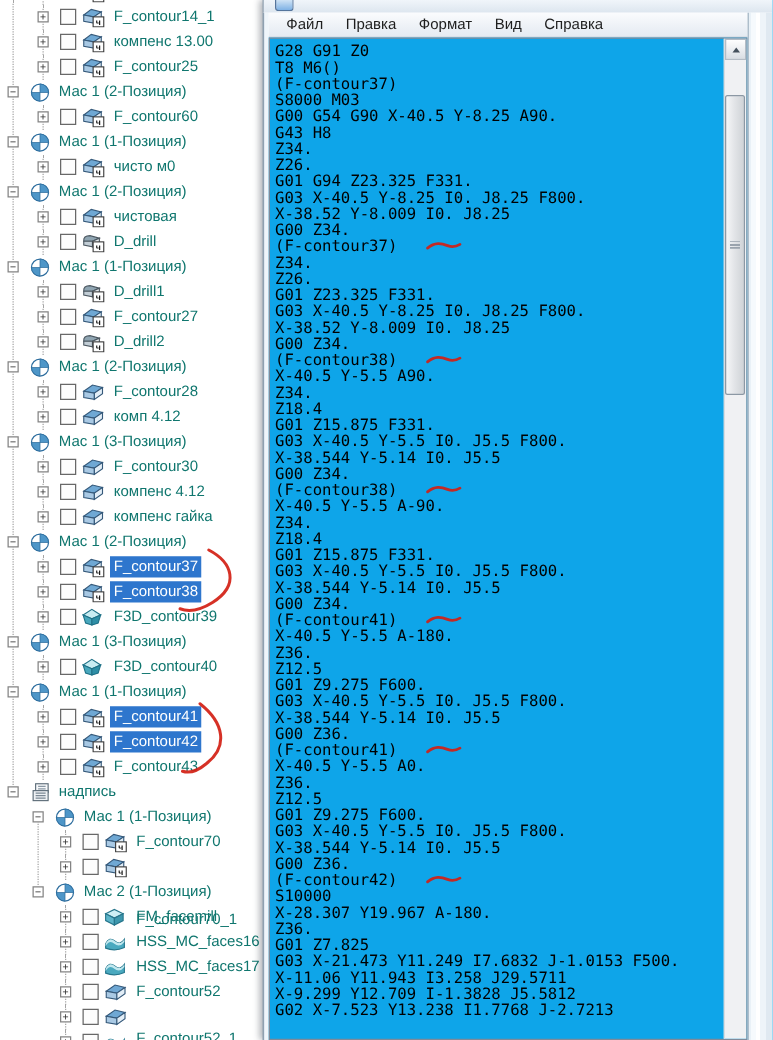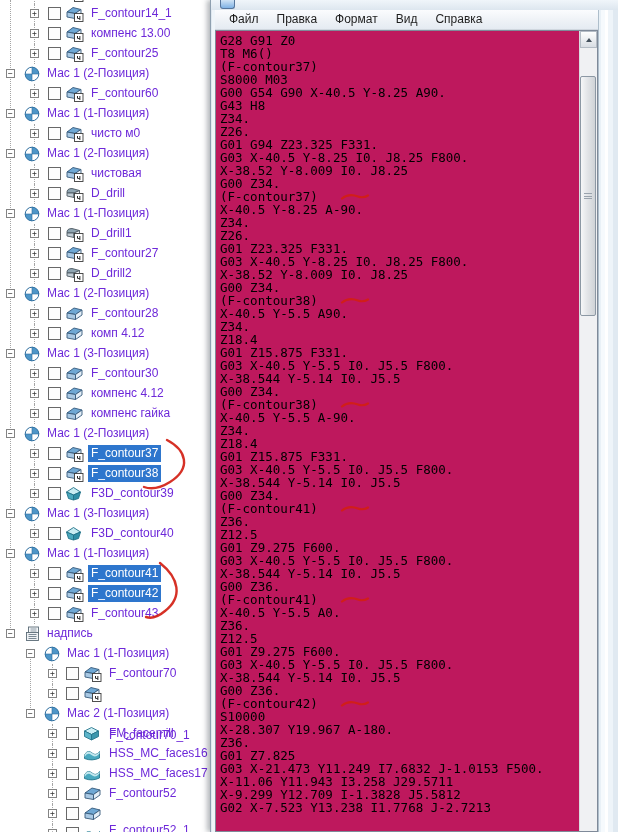--- a/index.html
+++ b/index.html
@@ -9,39 +9,39 @@
   
   .tree-panel{position:absolute;left:0;top:0;width:218px;height:832px;background:#fff;overflow:hidden;}
   .vguide{position:absolute;width:0;border-left:1px dotted #a5a5a5;}
   .trow{position:absolute;left:0;width:218px;height:20px;}
   .vchain{position:absolute;top:0;height:20px;width:0;border-left:1px dotted #a5a5a5;}
   .expander{position:absolute;top:5px;width:9px;height:9px;background:#fff;border:1px solid #848484;
             font:8px/8px "DejaVu Sans Mono",monospace;color:#333;text-align:center;box-sizing:border-box;}
   .checkbox{position:absolute;top:3px;width:13px;height:13px;background:#fdfdfd;border:1px solid #686868;box-sizing:border-box;}
   .ticon{position:absolute;top:2px;width:19px;height:16px;}
   .ticon svg{display:block;}
-  .tlabel{position:absolute;top:1px;font-size:12px;line-height:15px;color:#6d28d9;
+  .tlabel{position:absolute;top:1px;font-size:12px;line-height:15px;color:#0f766e;
           padding:1px 3px;white-space:nowrap;}
   .trow.sel .tlabel{background:#2e76cd;color:#fff;}
   .tree-annot{position:absolute;left:0;top:0;pointer-events:none;z-index:5;}
 
   
   .notepad{position:absolute;left:210px;top:0;width:408px;height:832px;display:flex;flex-direction:column;
            box-shadow:-3px 0 5px rgba(40,50,60,.35);z-index:10;}
   .ttop{height:10px;background:linear-gradient(#f0f5fa,#dde6ef);border-left:1px solid #8fa0b0;position:relative;flex:none;}
   .app-icon-sliver{position:absolute;left:9px;top:0;width:13px;height:8px;background:linear-gradient(#cfe3f5,#7fb2e5);
                    border:1px solid #55759c;border-top:none;border-radius:0 0 3px 3px;}
   .tmain{flex:1;display:flex;min-height:0;}
   .lframe{width:5px;background:linear-gradient(to right,#8fa0b0 0 1px,#dfe8f0 1px 2px,#eff5fa 2px);flex:none;}
   .rframe{width:20px;flex:none;background:linear-gradient(to right,#aebecb 0 1px,#e9f1f7 1px 3px,#f6fafd 3px 7px,#ffffff 7px 10px,#eef4f9 10px 15px,#e0e9f1 15px);}
   .client{flex:1;display:flex;flex-direction:column;min-width:0;}
   .menubar{height:19px;flex:none;display:flex;align-items:center;padding-left:5px;
            background:linear-gradient(#fbfcfe,#edf1f6 60%,#e5ebf2);border-bottom:1px solid #d0d7df;}
   .menu-item{font-size:12px;color:#1e1e1e;padding:2px 9px 3px;white-space:nowrap;}
-  .editor{flex:1;border:1px solid #7f8a99;background:#be185d;display:flex;min-height:0;}
+  .editor{flex:1;border:1px solid #7f8a99;background:#0ea5e9;display:flex;min-height:0;}
   .codearea{flex:1;overflow:hidden;padding:3px 0 0 4px;min-width:0;}
   .code-line{height:13px;font:12.5px/13px "DejaVu Sans Mono",monospace;color:#000;white-space:pre;display:flex;align-items:center;}
   .code-line svg{margin-left:22px;flex:none;}
   
   .scrollbar{width:17px;flex:none;background:#f0f1f3;border-left:1px solid #d9dcdf;position:relative;}
   .sb-up{position:absolute;top:0;left:0;right:0;height:17px;background:linear-gradient(#fefefe,#d9dee4);
          border:1px solid #b4bcc5;box-sizing:border-box;display:flex;align-items:center;justify-content:center;}
   .sb-up-tri{width:0;height:0;border-left:3.5px solid transparent;border-right:3.5px solid transparent;border-bottom:4px solid #44505c;}
   .sb-thumb{position:absolute;left:0px;right:1px;top:45px;height:240px;border:1px solid #8c98a4;border-radius:2px;
             background:linear-gradient(to right,#f6f7f8,#e3e5e8 45%,#cfd3d7);box-sizing:border-box;}
@@ -656,21 +656,20 @@
             <div class="code-line"><span>G43 H8</span></div>
             <div class="code-line"><span>Z34.</span></div>
             <div class="code-line"><span>Z26.</span></div>
             <div class="code-line"><span>G01 G94 Z23.325 F331.</span></div>
             <div class="code-line"><span>G03 X-40.5 Y-8.25 I0. J8.25 F800.</span></div>
             <div class="code-line"><span>X-38.52 Y-8.009 I0. J8.25</span></div>
             <div class="code-line"><span>G00 Z34.</span></div>
             <div class="code-line"><span>(F-contour37)</span><svg width="30" height="9" viewBox="0 0 30 9">
                 <path d="M2,6.5 C8,1.5 13,2.5 18,4.5 C22,6 25.5,5 28,3.5" fill="none" stroke="#d21f14" stroke-width="2.2" stroke-linecap="round" opacity="0.92"></path>
               </svg></div>
-            <div class="code-line"><span>X-40.5 Y-8.25 A-90.</span></div>
             <div class="code-line"><span>Z34.</span></div>
             <div class="code-line"><span>Z26.</span></div>
             <div class="code-line"><span>G01 Z23.325 F331.</span></div>
             <div class="code-line"><span>G03 X-40.5 Y-8.25 I0. J8.25 F800.</span></div>
             <div class="code-line"><span>X-38.52 Y-8.009 I0. J8.25</span></div>
             <div class="code-line"><span>G00 Z34.</span></div>
             <div class="code-line"><span>(F-contour38)</span><svg width="30" height="9" viewBox="0 0 30 9">
                 <path d="M2,6.5 C8,1.5 13,2.5 18,4.5 C22,6 25.5,5 28,3.5" fill="none" stroke="#d21f14" stroke-width="2.2" stroke-linecap="round" opacity="0.92"></path>
               </svg></div>
             <div class="code-line"><span>X-40.5 Y-5.5 A90.</span></div>
@@ -686,20 +685,21 @@
             <div class="code-line"><span>X-40.5 Y-5.5 A-90.</span></div>
             <div class="code-line"><span>Z34.</span></div>
             <div class="code-line"><span>Z18.4</span></div>
             <div class="code-line"><span>G01 Z15.875 F331.</span></div>
             <div class="code-line"><span>G03 X-40.5 Y-5.5 I0. J5.5 F800.</span></div>
             <div class="code-line"><span>X-38.544 Y-5.14 I0. J5.5</span></div>
             <div class="code-line"><span>G00 Z34.</span></div>
             <div class="code-line"><span>(F-contour41)</span><svg width="30" height="9" viewBox="0 0 30 9">
                 <path d="M2,6.5 C8,1.5 13,2.5 18,4.5 C22,6 25.5,5 28,3.5" fill="none" stroke="#d21f14" stroke-width="2.2" stroke-linecap="round" opacity="0.92"></path>
               </svg></div>
+            <div class="code-line"><span>X-40.5 Y-5.5 A-180.</span></div>
             <div class="code-line"><span>Z36.</span></div>
             <div class="code-line"><span>Z12.5</span></div>
             <div class="code-line"><span>G01 Z9.275 F600.</span></div>
             <div class="code-line"><span>G03 X-40.5 Y-5.5 I0. J5.5 F800.</span></div>
             <div class="code-line"><span>X-38.544 Y-5.14 I0. J5.5</span></div>
             <div class="code-line"><span>G00 Z36.</span></div>
             <div class="code-line"><span>(F-contour41)</span><svg width="30" height="9" viewBox="0 0 30 9">
                 <path d="M2,6.5 C8,1.5 13,2.5 18,4.5 C22,6 25.5,5 28,3.5" fill="none" stroke="#d21f14" stroke-width="2.2" stroke-linecap="round" opacity="0.92"></path>
               </svg></div>
             <div class="code-line"><span>X-40.5 Y-5.5 A0.</span></div>

